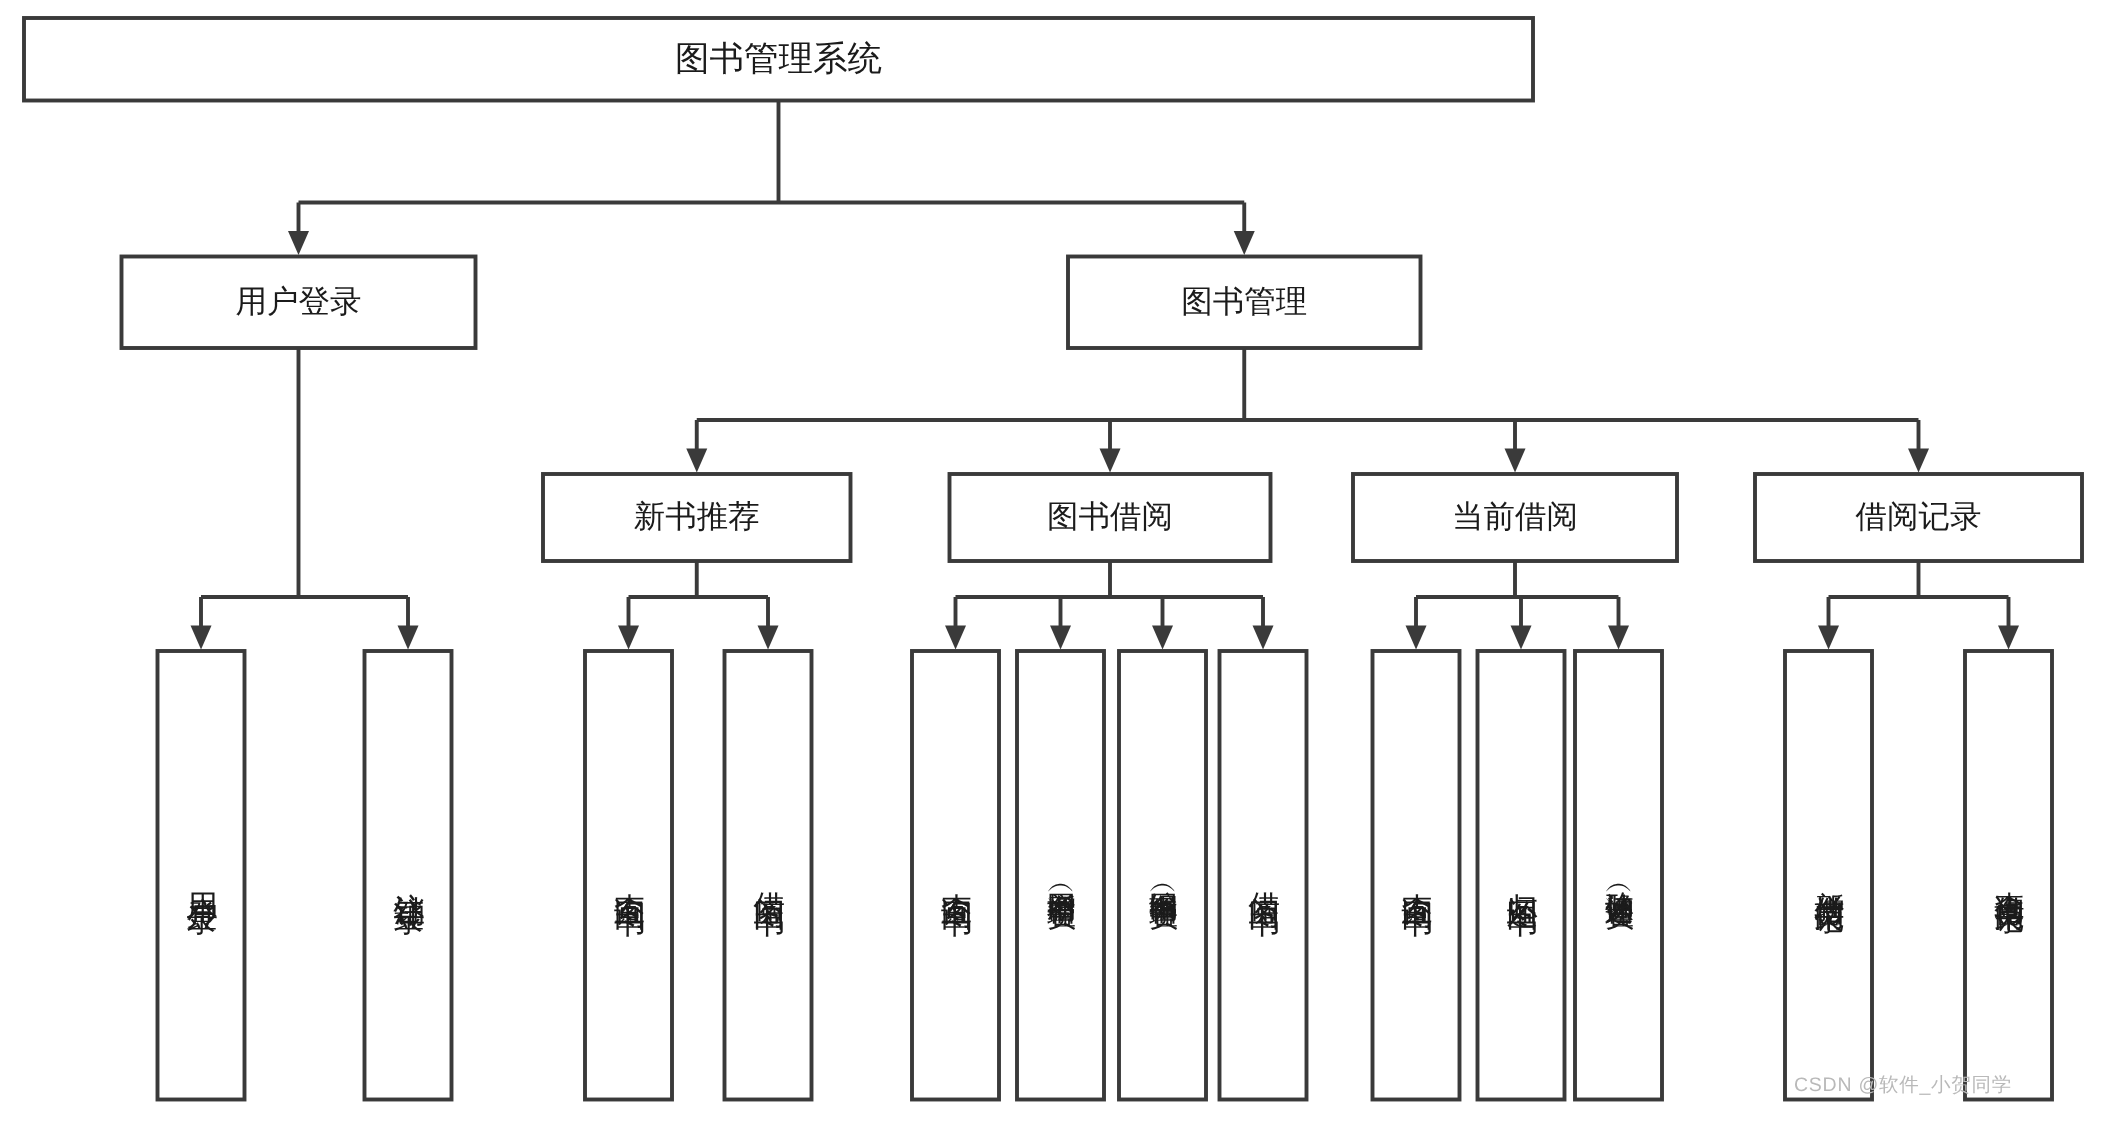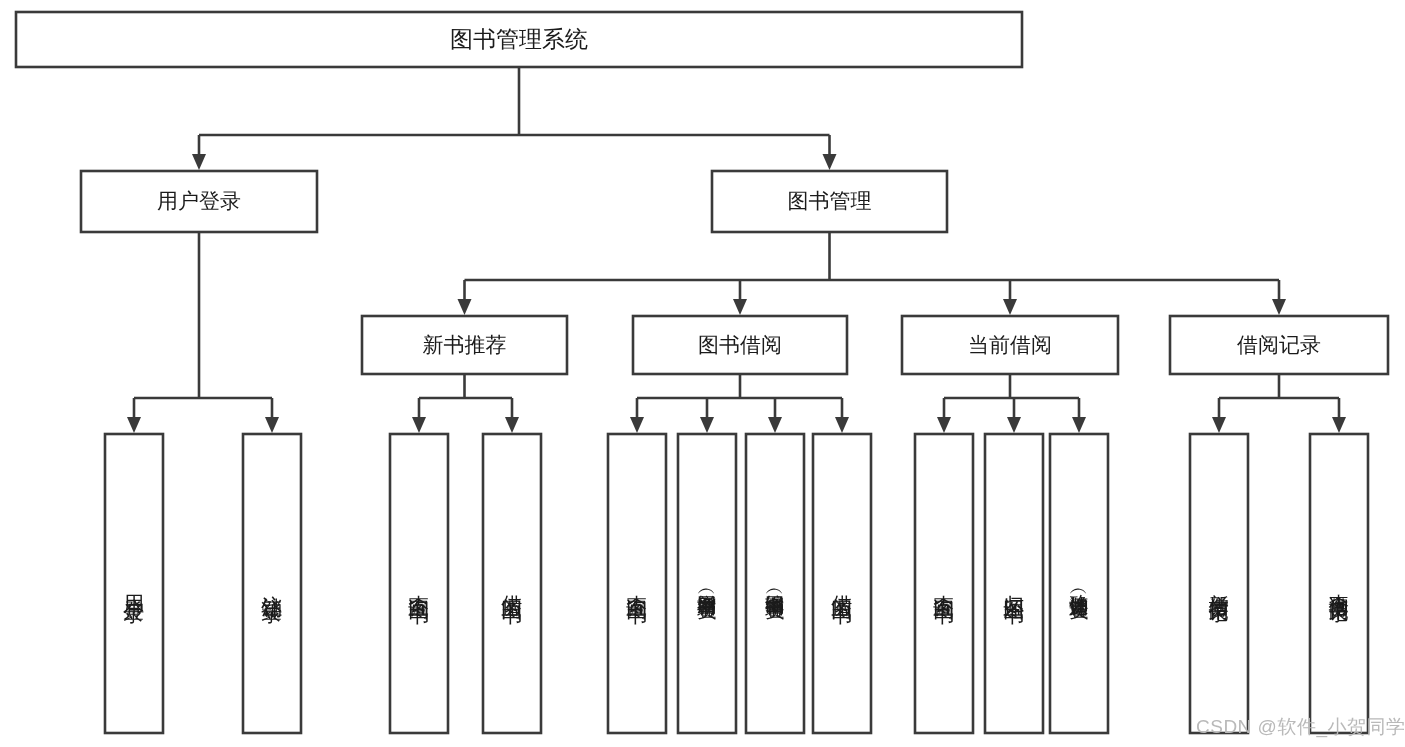--- a/index.html
+++ b/index.html
@@ -61,21 +61,21 @@
     font-size: 21px;
     line-height: 1.12;
     letter-spacing: 3px;
     color: #1b1b1b;
     white-space: nowrap;
     text-align: center;
   }
   .watermark {
     position: absolute;
     font-family: "Liberation Sans", "DejaVu Sans", sans-serif;
-    font-size: 19px;
+    font-size: 13px;
     color: #b9b9b9;
     white-space: nowrap;
     letter-spacing: 0.5px;
   }
 </style>
 </head>
 <body>
 
 <div id="diagram-root">
 

